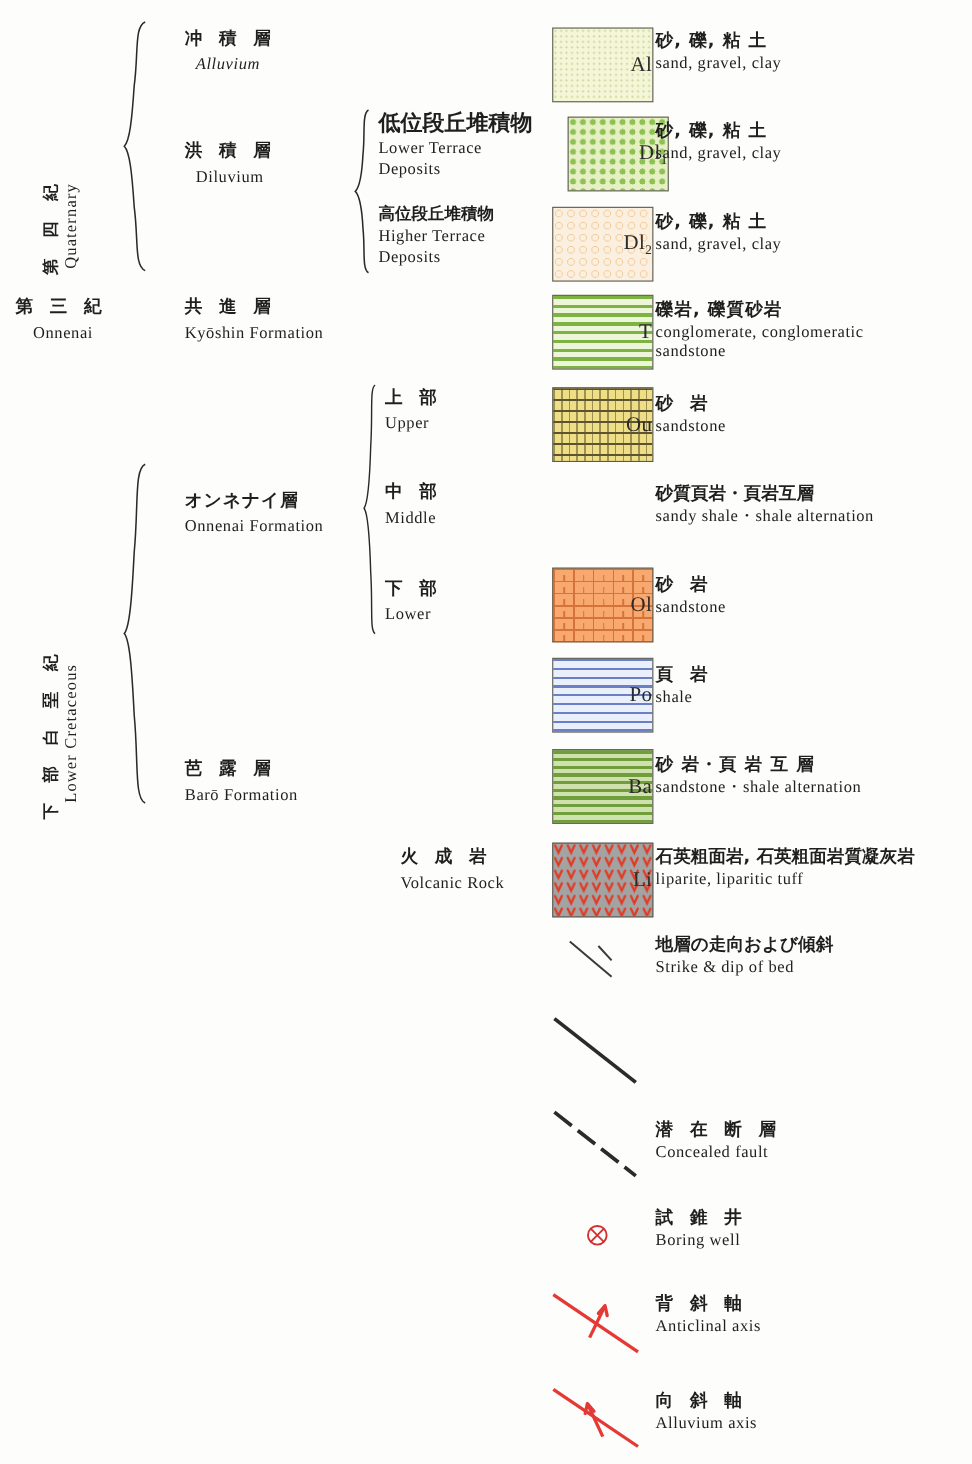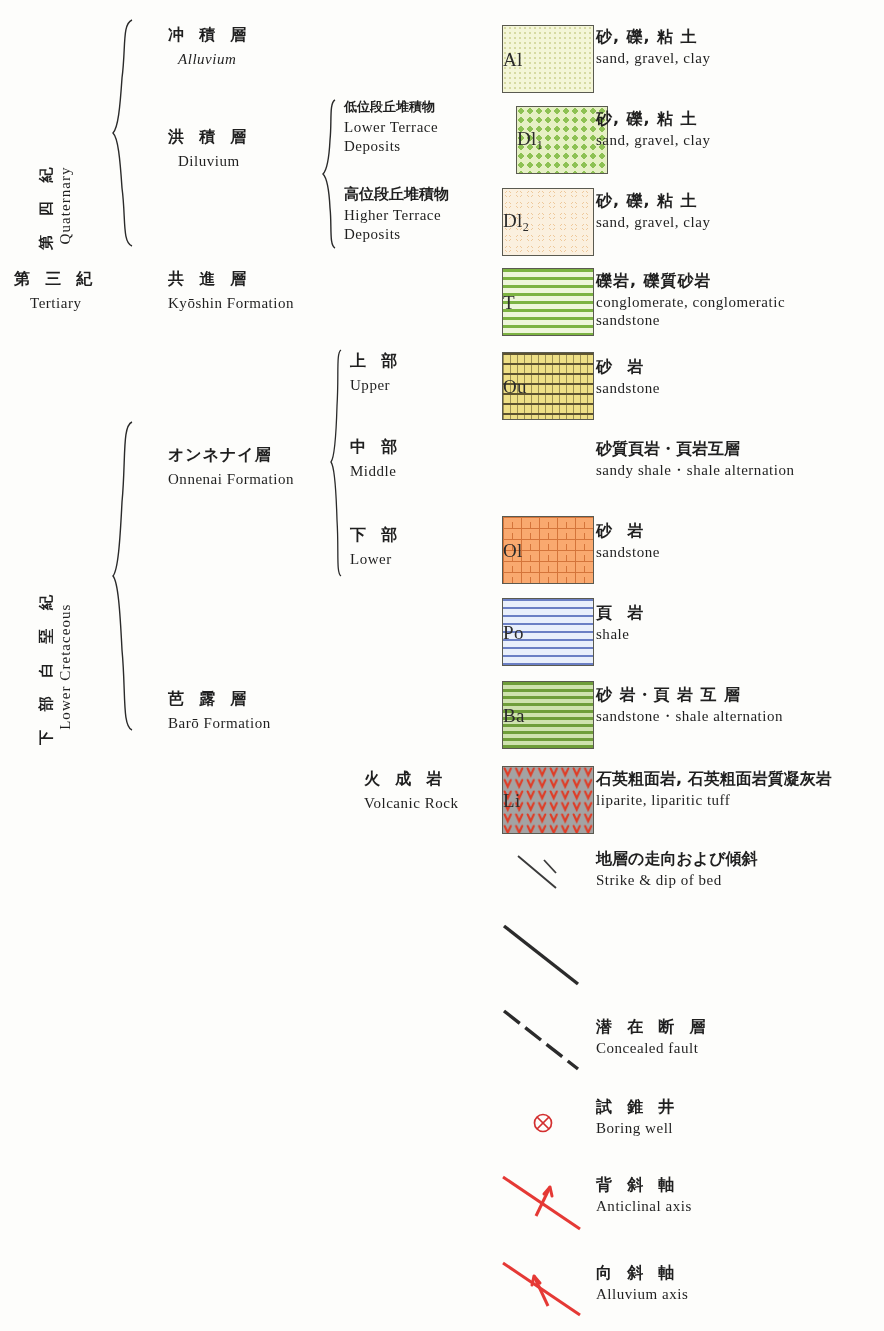--- a/index.html
+++ b/index.html
@@ -78,21 +78,21 @@
     height: 68px;
     border: 1px solid #5a5a50;
     box-sizing: border-box;
     overflow: hidden;
   }
   .patch .code {
     position: absolute;
     left: 0; right: 0;
     top: 50%;
     transform: translateY(-50%);
-    text-align: left;
+    text-align: right;
     font-family: "Liberation Serif", "DejaVu Serif", serif;
     font-size: 19px;
     color: #2b2b2b;
     z-index: 5;
     line-height: 1;
     letter-spacing: 0.02em;
   }
   .patch .code sub { font-size: 12px; }
   .patch .fill {
     position: absolute;
@@ -234,21 +234,21 @@
     <div class="en" style="margin-top:6px; margin-left:10px;">Diluvium</div>
   </div>
 
   <div class="brace" style="left:322px; top:98px;">
     <svg width="16" height="152" viewBox="0 0 16 152">
       <path d="M13 2 C7 5, 10 24, 8 42 C7 62, 5 72, 1 76 C5 80, 7 90, 8 110 C10 128, 7 147, 13 150"></path>
     </svg>
   </div>
 
   <div class="abs" style="left:344px; top:100px;">
-    <div class="jp nosp" style="font-size:13px;">低位段丘堆積物</div>
+    <div class="jp nosp" style="font-size:20px;">低位段丘堆積物</div>
     <div class="en" style="margin-top:3px;">Lower Terrace</div>
     <div class="en" style="margin-top:1px;">Deposits</div>
   </div>
 
   <div class="patch f-dl1" style="left:516px; top:106px;">
     <div class="fill"></div>
     <div class="code"><span>Dl</span><sub>1</sub></div>
   </div>
 
   <div class="caption" style="left:596px; top:110px;">
@@ -267,21 +267,21 @@
     <div class="code"><span>Dl</span><sub>2</sub></div>
   </div>
 
   <div class="caption" style="left:596px; top:192px;">
     <div class="jp tight">砂,  礫,  粘  土</div>
     <div class="en">sand, gravel, clay</div>
   </div>
 
   <div class="abs" style="left:14px; top:270px;">
     <div class="jp">第 三 紀</div>
-    <div class="en" style="margin-top:6px; margin-left:16px;">Tertiary</div>
+    <div class="en" style="margin-top:6px; margin-left:16px;">Onnenai</div>
   </div>
 
   <div class="abs" style="left:168px; top:270px;">
     <div class="jp">共  進  層</div>
     <div class="en" style="margin-top:6px;">Kyōshin Formation</div>
   </div>
 
   <div class="patch f-t" style="left:502px; top:268px;">
     <div class="fill"></div>
     <div class="code"><span>T</span></div>

